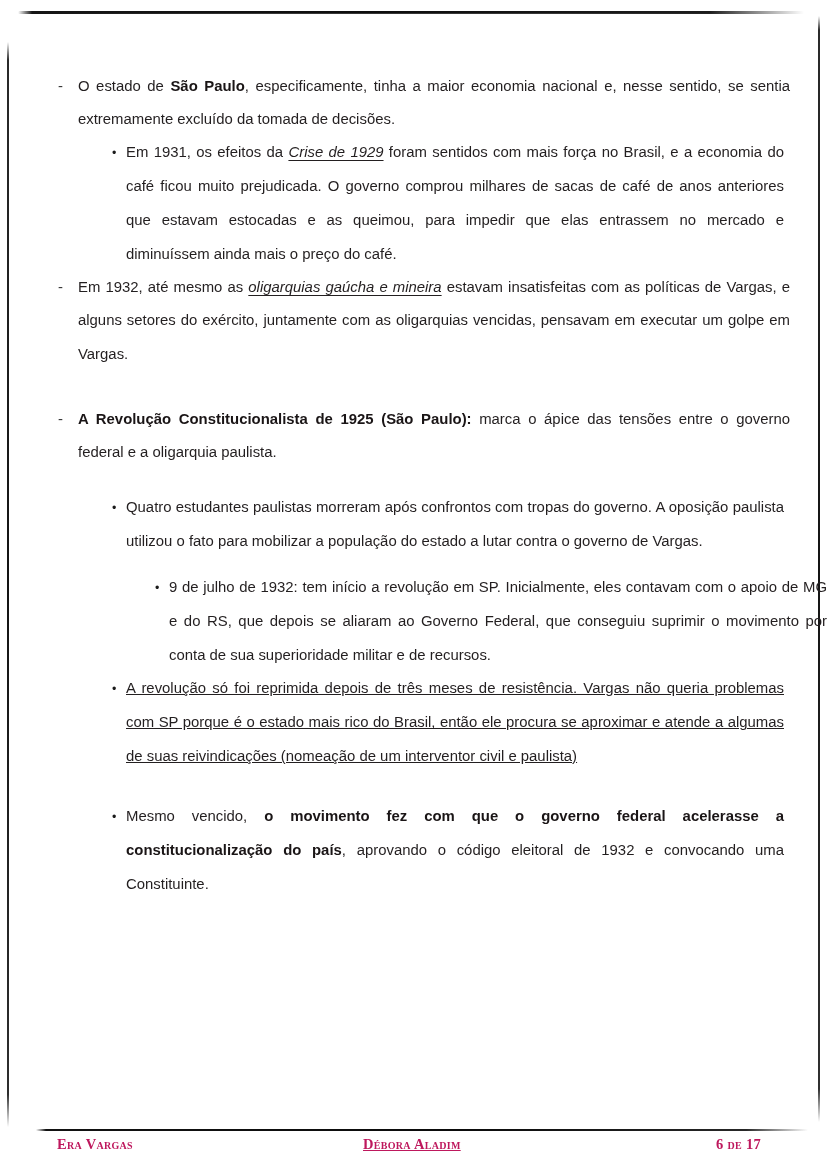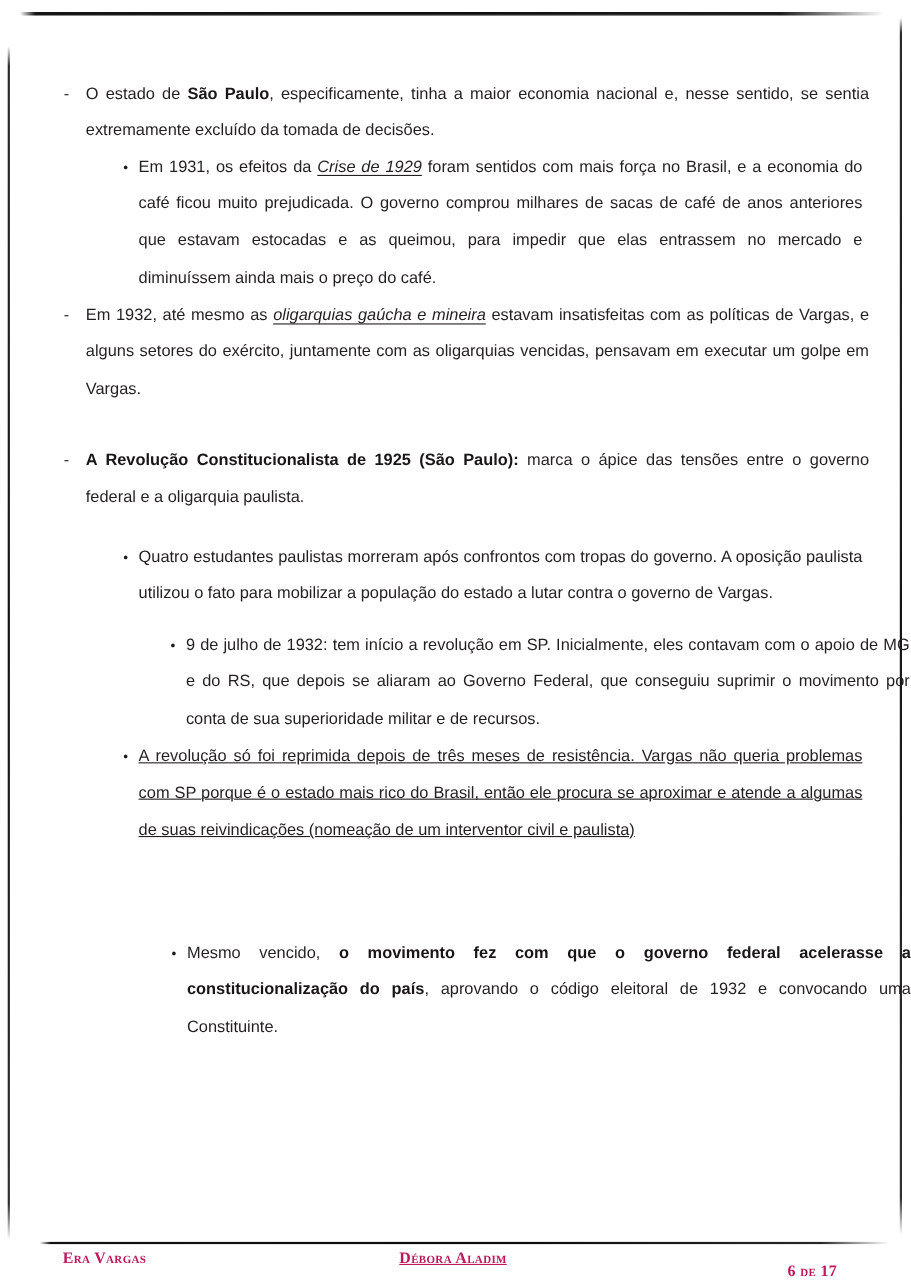--- a/index.html
+++ b/index.html
@@ -143,41 +143,41 @@
     font-family: "Liberation Serif", serif;
     font-weight: 700;
     font-variant: small-caps;
     font-size: 14.5px;
     letter-spacing: .3px;
     color: #be185d;
     white-space: nowrap;
   }
   .f-left   { left: 57px;  top: 0; }
   .f-center { left: 363px; top: 0; text-decoration: underline; }
-  .f-right  { left: 716px; top: 12px; text-align: center; }
+  .f-right  { left: 716px; top: 0; text-align: center; }
 </style>
 </head>
 <body>
 
 <div class="page">
 
   <div class="rule-top"></div>
   <div class="rule-left"></div>
   <div class="rule-right"></div>
   <div class="rule-footer"></div>
 
   <div class="content" id="content">
       <p class="block lvl1" style="top: 55px;"><span class="mark mark-dash">-</span><span>O estado de </span><strong>São Paulo</strong><span>, especificamente, tinha a maior economia nacional e, nesse sentido, se sentia extremamente excluído da tomada de decisões.</span></p>
       <p class="block lvl2" style="top: 121px;"><span class="mark mark-bullet">•</span><span>Em 1931, os efeitos da </span><u>Crise de 1929</u><span> foram sentidos com mais força no Brasil, e a economia do café ficou muito prejudicada. O governo comprou milhares de sacas de café de anos anteriores que estavam estocadas e as queimou, para impedir que elas entrassem no mercado e diminuíssem ainda mais o preço do café.</span></p>
       <p class="block lvl1" style="top: 256px;"><span class="mark mark-dash">-</span><span>Em 1932, até mesmo as </span><u>oligarquias gaúcha e mineira</u><span> estavam insatisfeitas com as políticas de Vargas, e alguns setores do exército, juntamente com as oligarquias vencidas, pensavam em executar um golpe em Vargas.</span></p>
       <p class="block lvl1" style="top: 388px;"><span class="mark mark-dash">-</span><strong>A Revolução Constitucionalista de 1925 (São Paulo):</strong><span> marca o ápice das tensões entre o governo federal e a oligarquia paulista.</span></p>
       <p class="block lvl2" style="top: 476px;"><span class="mark mark-bullet">•</span><span>Quatro estudantes paulistas morreram após confrontos com tropas do governo.   A oposição paulista utilizou o fato para mobilizar a população do estado a lutar contra o governo de Vargas.</span></p>
       <p class="block lvl2" style="top: 556px; margin-left: 43px;"><span class="mark mark-bullet">•</span><span>9 de julho de 1932: tem início a revolução em SP. Inicialmente, eles contavam com o apoio de MG e do RS, que depois se aliaram ao Governo Federal, que conseguiu suprimir o movimento por conta de sua superioridade militar e de recursos.</span></p>
       <p class="block lvl2" style="top: 657px; text-decoration: underline;"><span class="mark mark-bullet">•</span><span>A revolução só foi reprimida depois de três meses de resistência. Vargas não queria problemas com SP porque é o estado mais rico do Brasil, então ele procura se aproximar e atende a algumas de suas reivindicações (nomeação de um interventor civil e paulista)</span></p>
-      <p class="block lvl2" style="top: 836px; margin-left: 44px;"><span class="mark mark-bullet">•</span><span>Mesmo vencido, </span><strong>o movimento fez com que o governo federal acelerasse a constitucionalização do país</strong><span>, aprovando o código eleitoral de 1932 e convocando uma Constituinte.</span></p>
+      <p class="block lvl2" style="top: 785px;"><span class="mark mark-bullet">•</span><span>Mesmo vencido, </span><strong>o movimento fez com que o governo federal acelerasse a constitucionalização do país</strong><span>, aprovando o código eleitoral de 1932 e convocando uma Constituinte.</span></p>
     </div>
 
   <div class="footer">
     <span class="f-left">Era Vargas</span>
     <span class="f-center">Débora Aladim</span>
     <span class="f-right">6 de 17</span>
   </div>
 
 </div>
 

